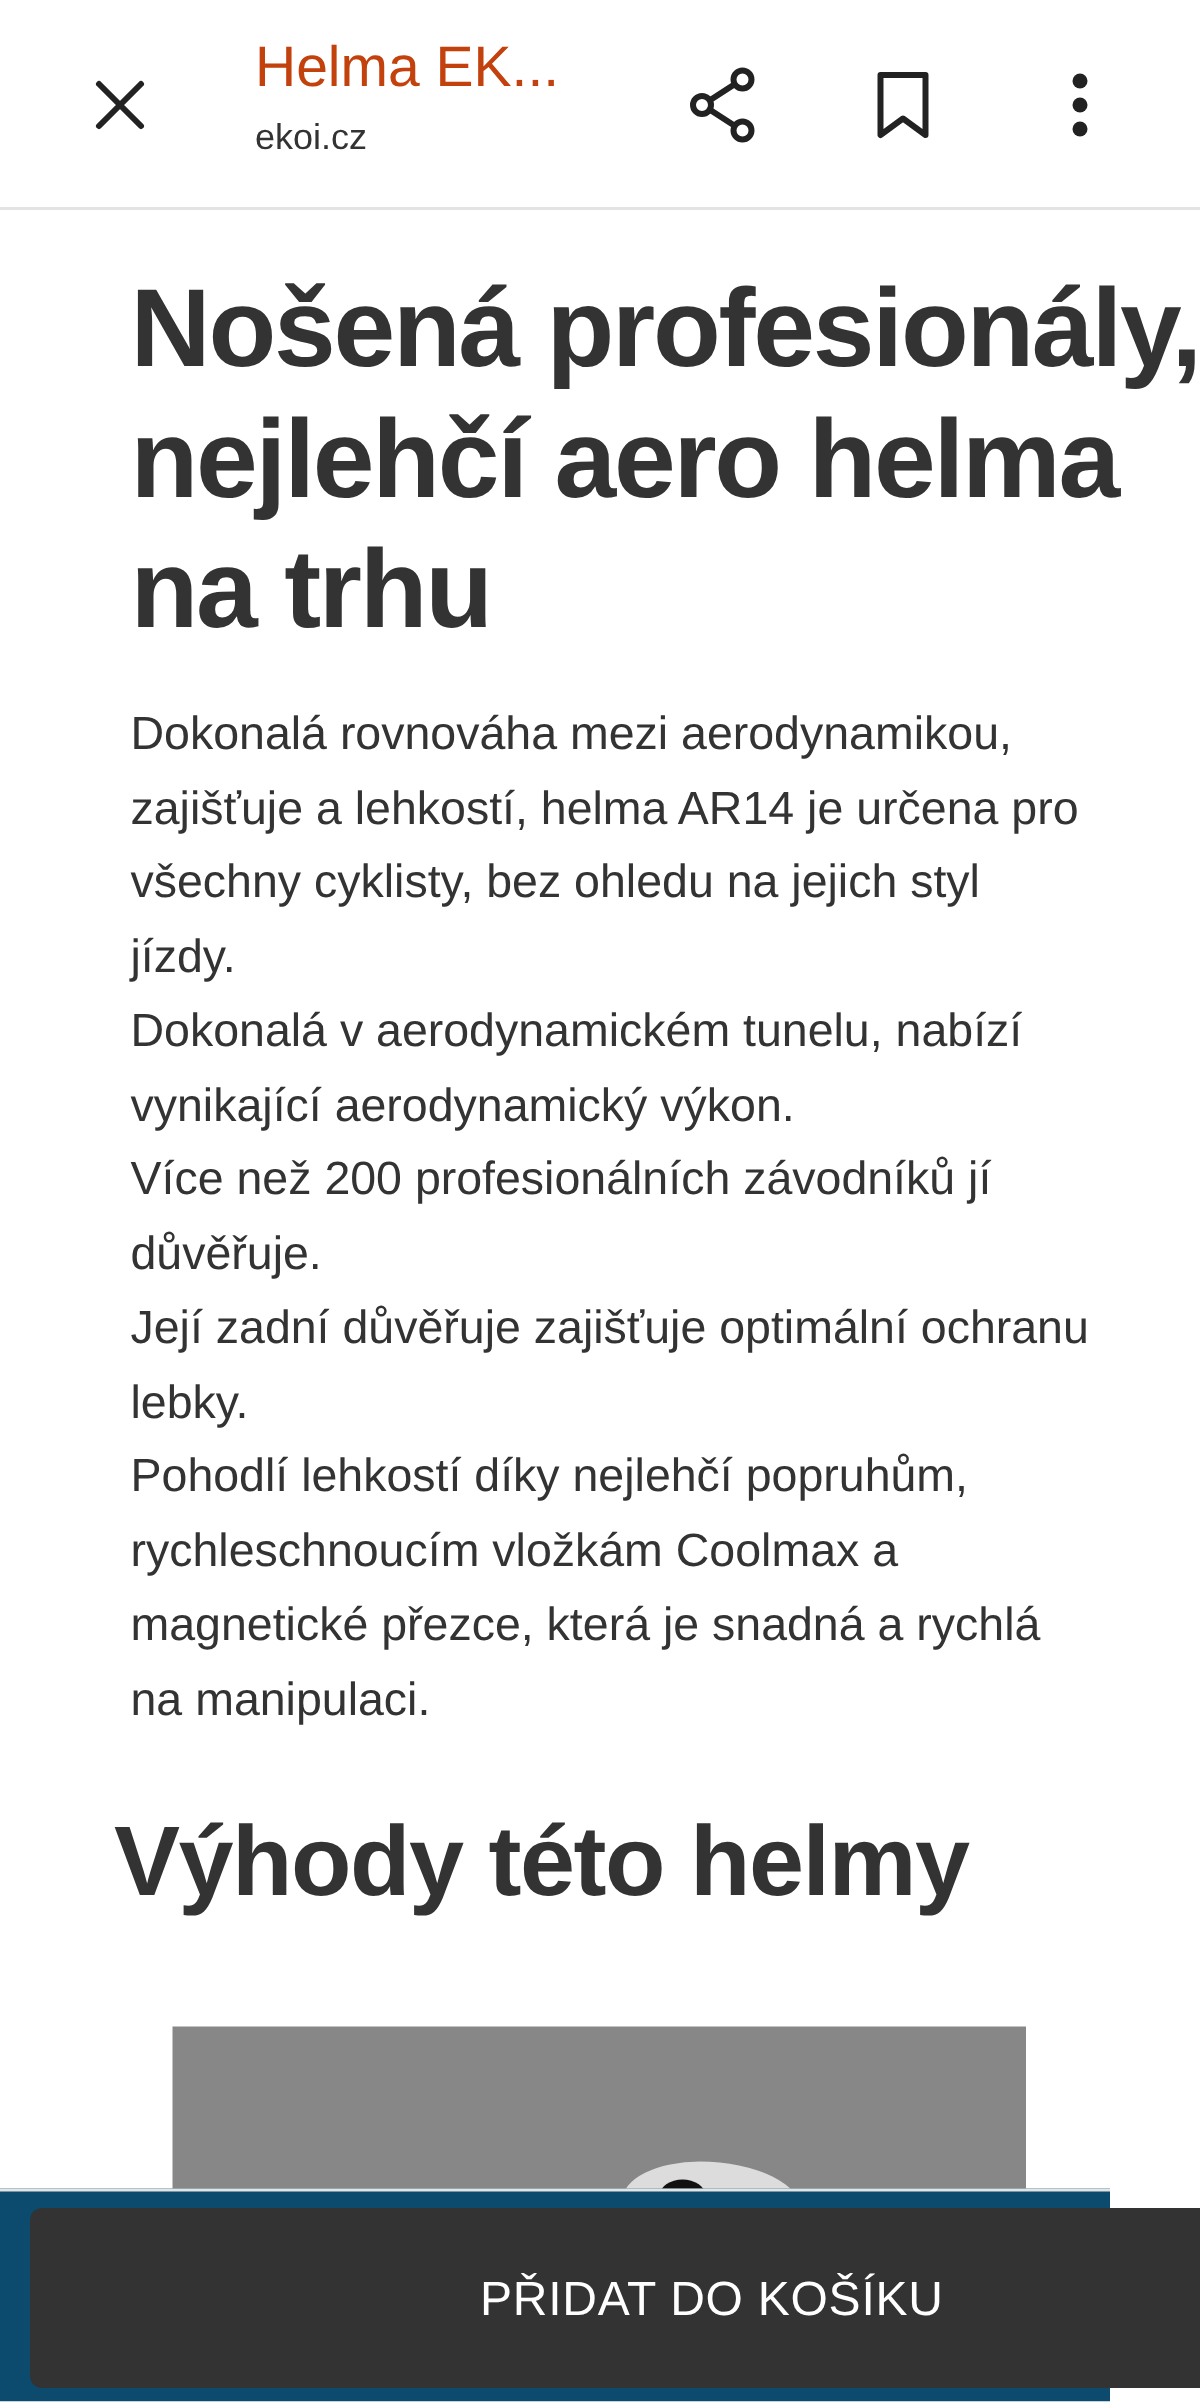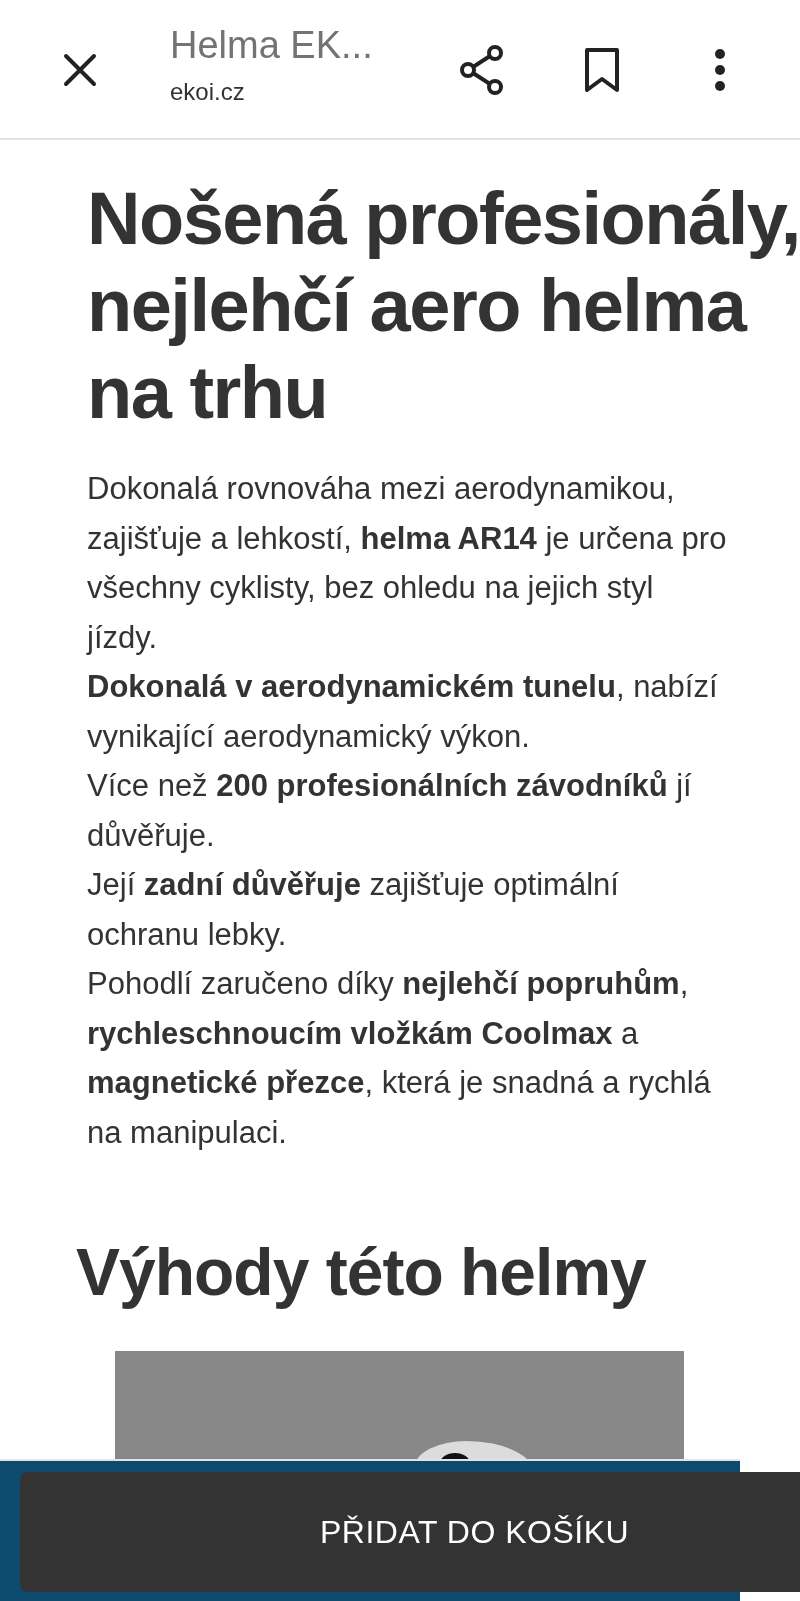--- a/index.html
+++ b/index.html
@@ -5,36 +5,36 @@
   * { box-sizing: border-box; margin: 0; padding: 0; }
   html, body { width: 800px; height: 1601px; overflow: hidden; background: #ffffff; }
   body { font-family: "Liberation Sans", "DejaVu Sans", sans-serif; color: #333333; position: relative; }
 
   .topbar {
     position: absolute; left: 0; top: 0; width: 800px; height: 140px;
     background: #ffffff; border-bottom: 2px solid #e3e3e3;
   }
   .topbar .close-btn { position: absolute; left: 56px; top: 46px; width: 48px; height: 48px; display:flex; align-items:center; justify-content:center; }
   .topbar .title-block { position: absolute; left: 170px; top: 22px; width: 250px; }
-  .topbar .title { font-size: 38px; color: #737373; white-space: nowrap; overflow: hidden; text-overflow: ellipsis; line-height: 46px; }
+  .topbar .title { font-size: 38px; color: #c2410c; white-space: nowrap; overflow: hidden; text-overflow: ellipsis; line-height: 46px; }
   .topbar .subtitle { font-size: 24px; color: #333; line-height: 40px; margin-top: 4px; }
   .topbar .share-btn { position: absolute; left: 456px; top: 44px; width: 52px; height: 52px; display:flex; align-items:center; justify-content:center; }
   .topbar .bookmark-btn { position: absolute; left: 576px; top: 44px; width: 52px; height: 52px; display:flex; align-items:center; justify-content:center; }
   .topbar .menu-btn { position: absolute; left: 700px; top: 44px; width: 40px; height: 52px; display:flex; align-items:center; justify-content:center; }
 
   .content { position: absolute; left: 87px; top: 175px; width: 724px; }
   h1.headline {
     font-size: 74px; font-weight: 700; line-height: 87px; color: #333333;
     letter-spacing: -1.5px; width: 730px;
   }
   .desc { margin-top: 28px; font-size: 31px; line-height: 49.5px; color: #333333; width: 640px; }
-  .desc b { font-weight: 700; }
+  .desc b { font-weight: 400; }
   h2.subhead {
     position: absolute; left: 76px; top: 1200px;
-    font-size: 66px; font-weight: 700; color: #333333; letter-spacing: -1px; line-height: 80px; margin-top: 32px;
+    font-size: 66px; font-weight: 700; color: #333333; letter-spacing: -1px; line-height: 80px;
   }
 
   .product-image {
     position: absolute; left: 115px; top: 1351px; width: 569px; height: 110px;
     background: #878787; overflow: hidden;
   }
   .helmet-shape {
     position: absolute; left: 300px; top: 90px; width: 120px; height: 60px;
     background: #dcdcdc; border-radius: 60% 80% 0 0;
   }
@@ -90,21 +90,21 @@
   </div>
 </div>
 
 <div class="content">
   <h1 class="headline">Nošená profesionály, nejlehčí aero helma na trhu</h1>
   <p class="desc">
     <span>Dokonalá rovnováha mezi aerodynamikou, zajišťuje a lehkostí, </span><b>helma AR14</b><span> je určena pro všechny cyklisty, bez ohledu na jejich styl jízdy.</span><br>
     <b>Dokonalá v aerodynamickém tunelu</b><span>, nabízí vynikající aerodynamický výkon.</span><br>
     <span>Více než </span><b>200 profesionálních závodníků</b><span> jí důvěřuje.</span><br>
     <span>Její </span><b>zadní důvěřuje</b><span> zajišťuje optimální ochranu lebky.</span><br>
-    <span>Pohodlí zaručeno díky </span><b>nejlehčí popruhům</b><span>, </span><b>rychleschnoucím vložkám Coolmax</b><span> a </span><b>magnetické přezce</b><span>, která je snadná a rychlá na manipulaci.</span>
+    <span>Pohodlí lehkostí díky </span><b>nejlehčí popruhům</b><span>, </span><b>rychleschnoucím vložkám Coolmax</b><span> a </span><b>magnetické přezce</b><span>, která je snadná a rychlá na manipulaci.</span>
   </p>
 </div>
 
 <h2 class="subhead">Výhody této helmy</h2>
 
 <div class="product-image">
   <div class="helmet-shape"></div>
   <div class="helmet-vent"></div>
 </div>
 

